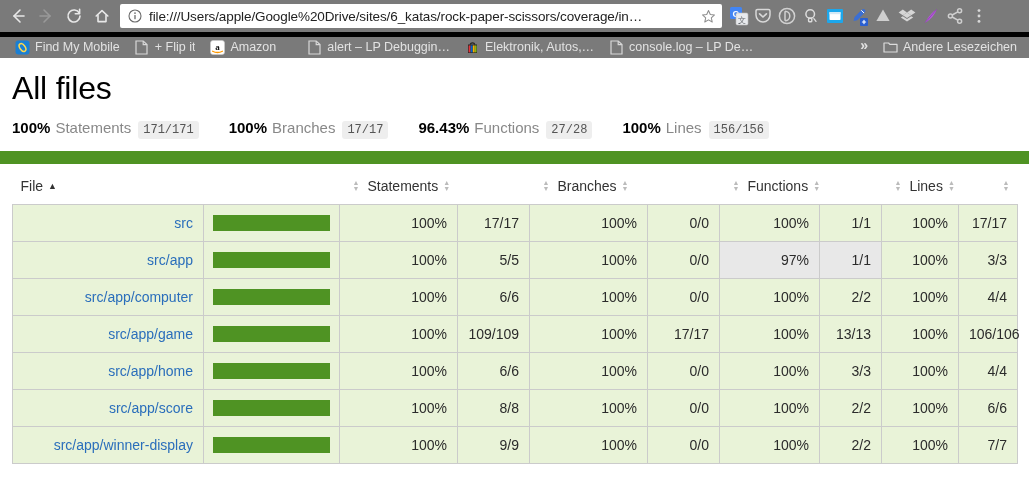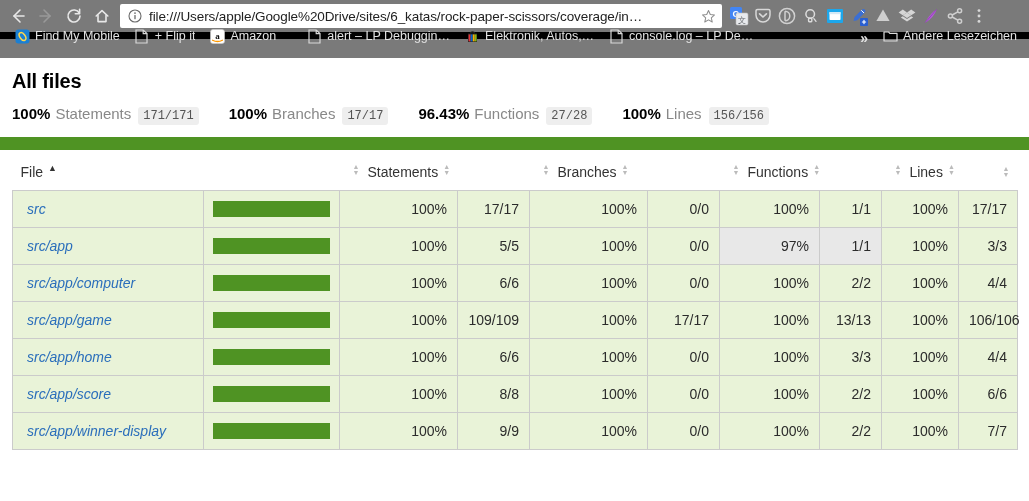--- a/index.html
+++ b/index.html
@@ -72,23 +72,23 @@
     width: 22px; height: 22px;
     display: flex; align-items: center; justify-content: center;
     position: relative;
     flex: 0 0 auto;
   }
 
   
   .bookmarks-bar {
     height: 26px;
     display: flex;
-    align-items: flex-end;
-    padding: 0 4px 12px 8px;
-    border-top: 7px solid #000000;
+    align-items: flex-start;
+    padding: 0 4px 0 8px;
+    border-top: 5px solid #000000;
   }
   .bookmark {
     display: flex;
     align-items: center;
     height: 20px;
     padding: 0 6px;
     margin-right: 2px;
     border-radius: 2px;
     flex: 0 0 auto;
     max-width: 160px;
@@ -117,22 +117,22 @@
 
   
   .page {
     background: #ffffff;
     padding: 0;
     width: 1029px;
   }
   .page-inner { padding: 0 12px; }
 
   .page-title {
-    font-size: 20px;
-    font-weight: bold;
+    font-size: 32px;
+    font-weight: normal;
     color: #000000;
     margin: 12px 0 12px 0;
     letter-spacing: -0.2px;
   }
 
   .summary-row {
     display: flex;
     align-items: center;
     margin-top: 12px;
     padding-bottom: 12px;
@@ -179,21 +179,21 @@
   .cov-table th {
     padding: 14px 8px 10px 8px;
     text-align: left;
     font-weight: normal;
     font-size: 14px;
     color: #333333;
     border: none;
     background: #ffffff;
     white-space: nowrap;
   }
-  .th-inner { display: flex; }
+  .th-inner { display: flex; align-items: center; }
   .sort-arrows {
     display: inline-flex;
     flex-direction: column;
     margin-left: 5px;
     line-height: 0;
   }
   .sort-arrows span {
     font-size: 7px;
     color: #bbbbbb;
     line-height: 6px;
@@ -216,21 +216,21 @@
   .th-labs  { width:  59px; }
 
   .cov-table td {
     border: 1px solid #cbcbcb;
     padding: 9px 10px;
     height: 37px;
     vertical-align: middle;
   }
   .cov-table tbody tr td { background: #e9f3d8; }
   td.pct, td.abs { text-align: right; color: #2b2b2b; font-size: 14px; }
-  td.file { text-align: left; padding-left: 14px; font-style: italic; }
+  td.file { text-align: right; padding-left: 27px; }
   td.file a {
     color: #2a6ebb;
     text-decoration: none;
     font-size: 14px;
   }
   td.barcell { padding: 9px 9px; }
   .bar-track {
     width: 100%;
     height: 16px;
     background: transparent;

